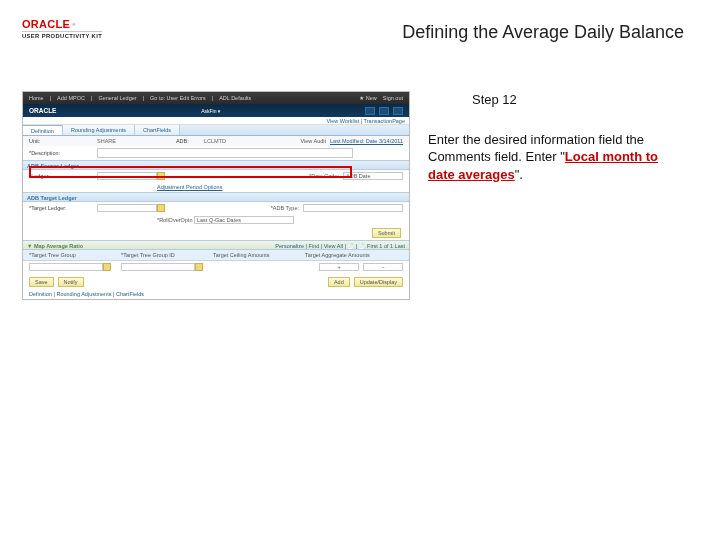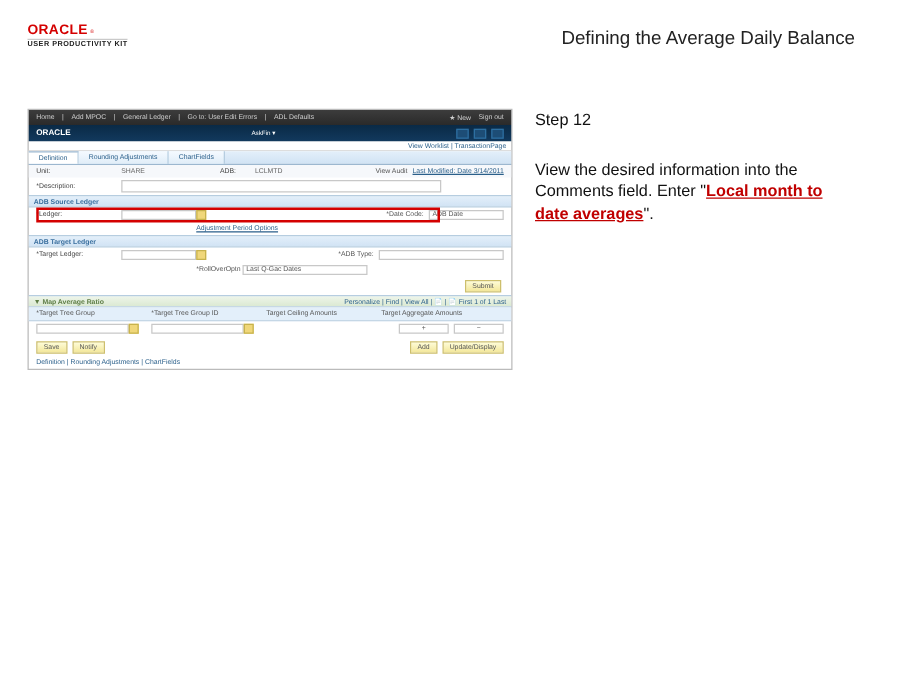--- a/index.html
+++ b/index.html
@@ -38,21 +38,21 @@
   .logo-tm { color: #d40000; font-size: 4px; margin-left:1px;}
   .brand .subtitle {
     border-top: 1px solid #c9c9c9;
     padding-top: 1px;
     font-size: 5.8px;
     letter-spacing: 0.4px;
     color: #222;
     font-weight: bold;
   }
   .title {
-    font-size: 15px;
+    font-size: 18px;
     color: #222;
     padding-top: 4px;
     padding-right: 6px;
   }
 
   .main {
     display: flex;
     align-items: flex-start;
     padding: 40px 30px 0 22px;
     gap: 18px;
@@ -149,21 +149,21 @@
   .linklist { color:#2a5f8a; }
   .linklist span { margin-right:5px; }
 
   
   .panel {
     width: 258px;
     font-size: 13px;
     color:#111;
     line-height: 1.35;
   }
-  .panel .step { margin-bottom: 22px; }
+  .panel .step { margin-bottom: 22px; margin-left: 44px; }
   .panel b { font-weight:normal; }
   .panel .hl { color:#c00000; font-weight:bold; text-decoration: underline; text-decoration-color:#c00000;}
 </style>
 </head>
 <body>
 
 <div class="header">
   <div class="brand">
     <div class="logo">
       <span class="logo-word">ORACLE</span>
@@ -294,18 +294,18 @@
     </div>
 
     <div class="row linklist">
       <span>Definition | Rounding Adjustments | ChartFields</span>
     </div>
   </div>
 
   <div class="panel">
     <div class="step">Step 12</div>
     <div>
-      <span>View the desired information into the </span><b>Comments</b><span> field. Enter "</span><span class="hl">Local month to date averages</span><span>".</span>
+      <span>Enter the desired information field the </span><b>Comments</b><span> field. Enter "</span><span class="hl">Local month to date averages</span><span>".</span>
     </div>
   </div>
 </div>
 
 <div class="highlight"></div>
 
 </body></html>

